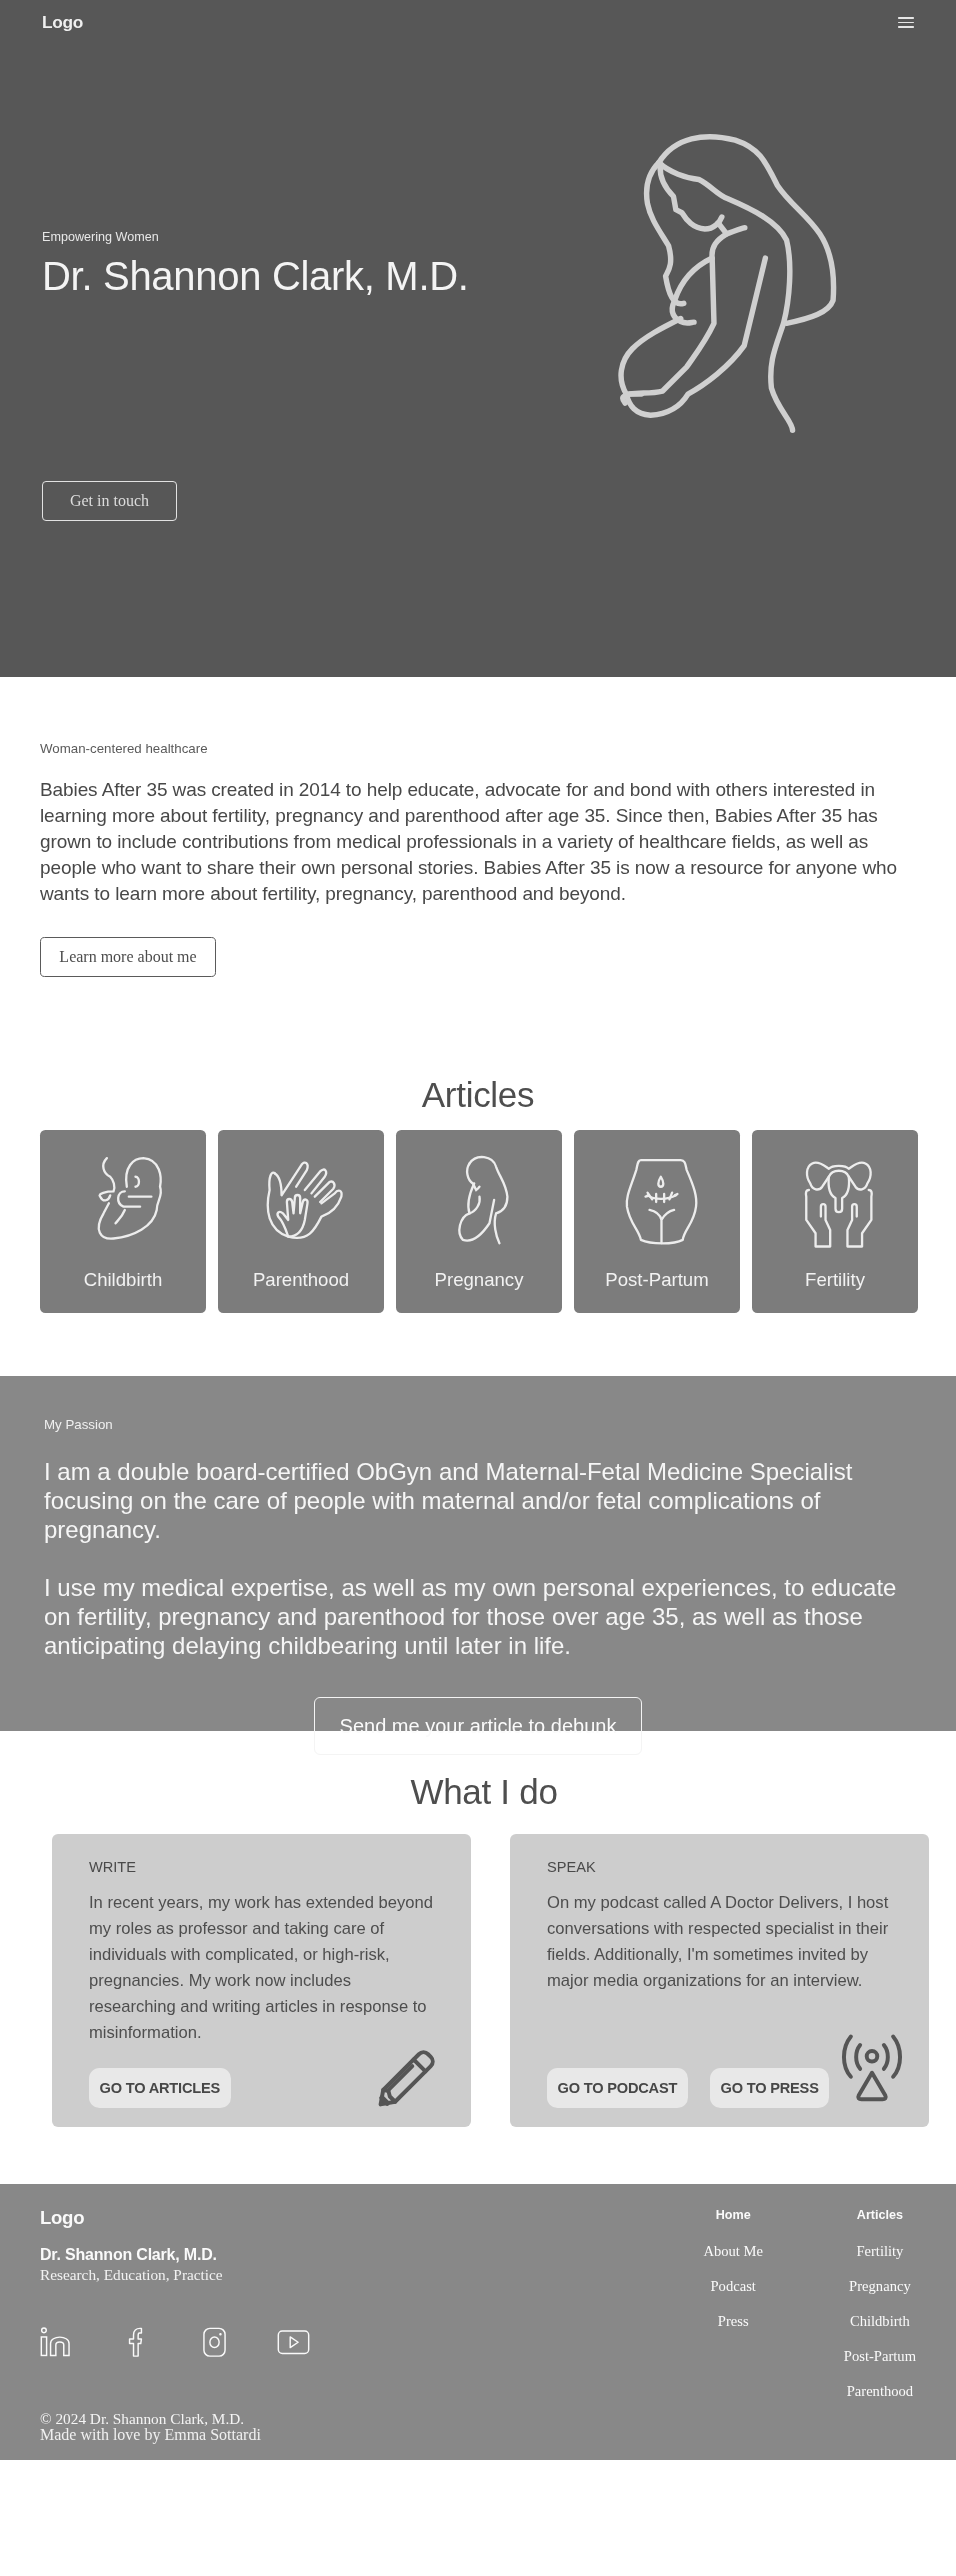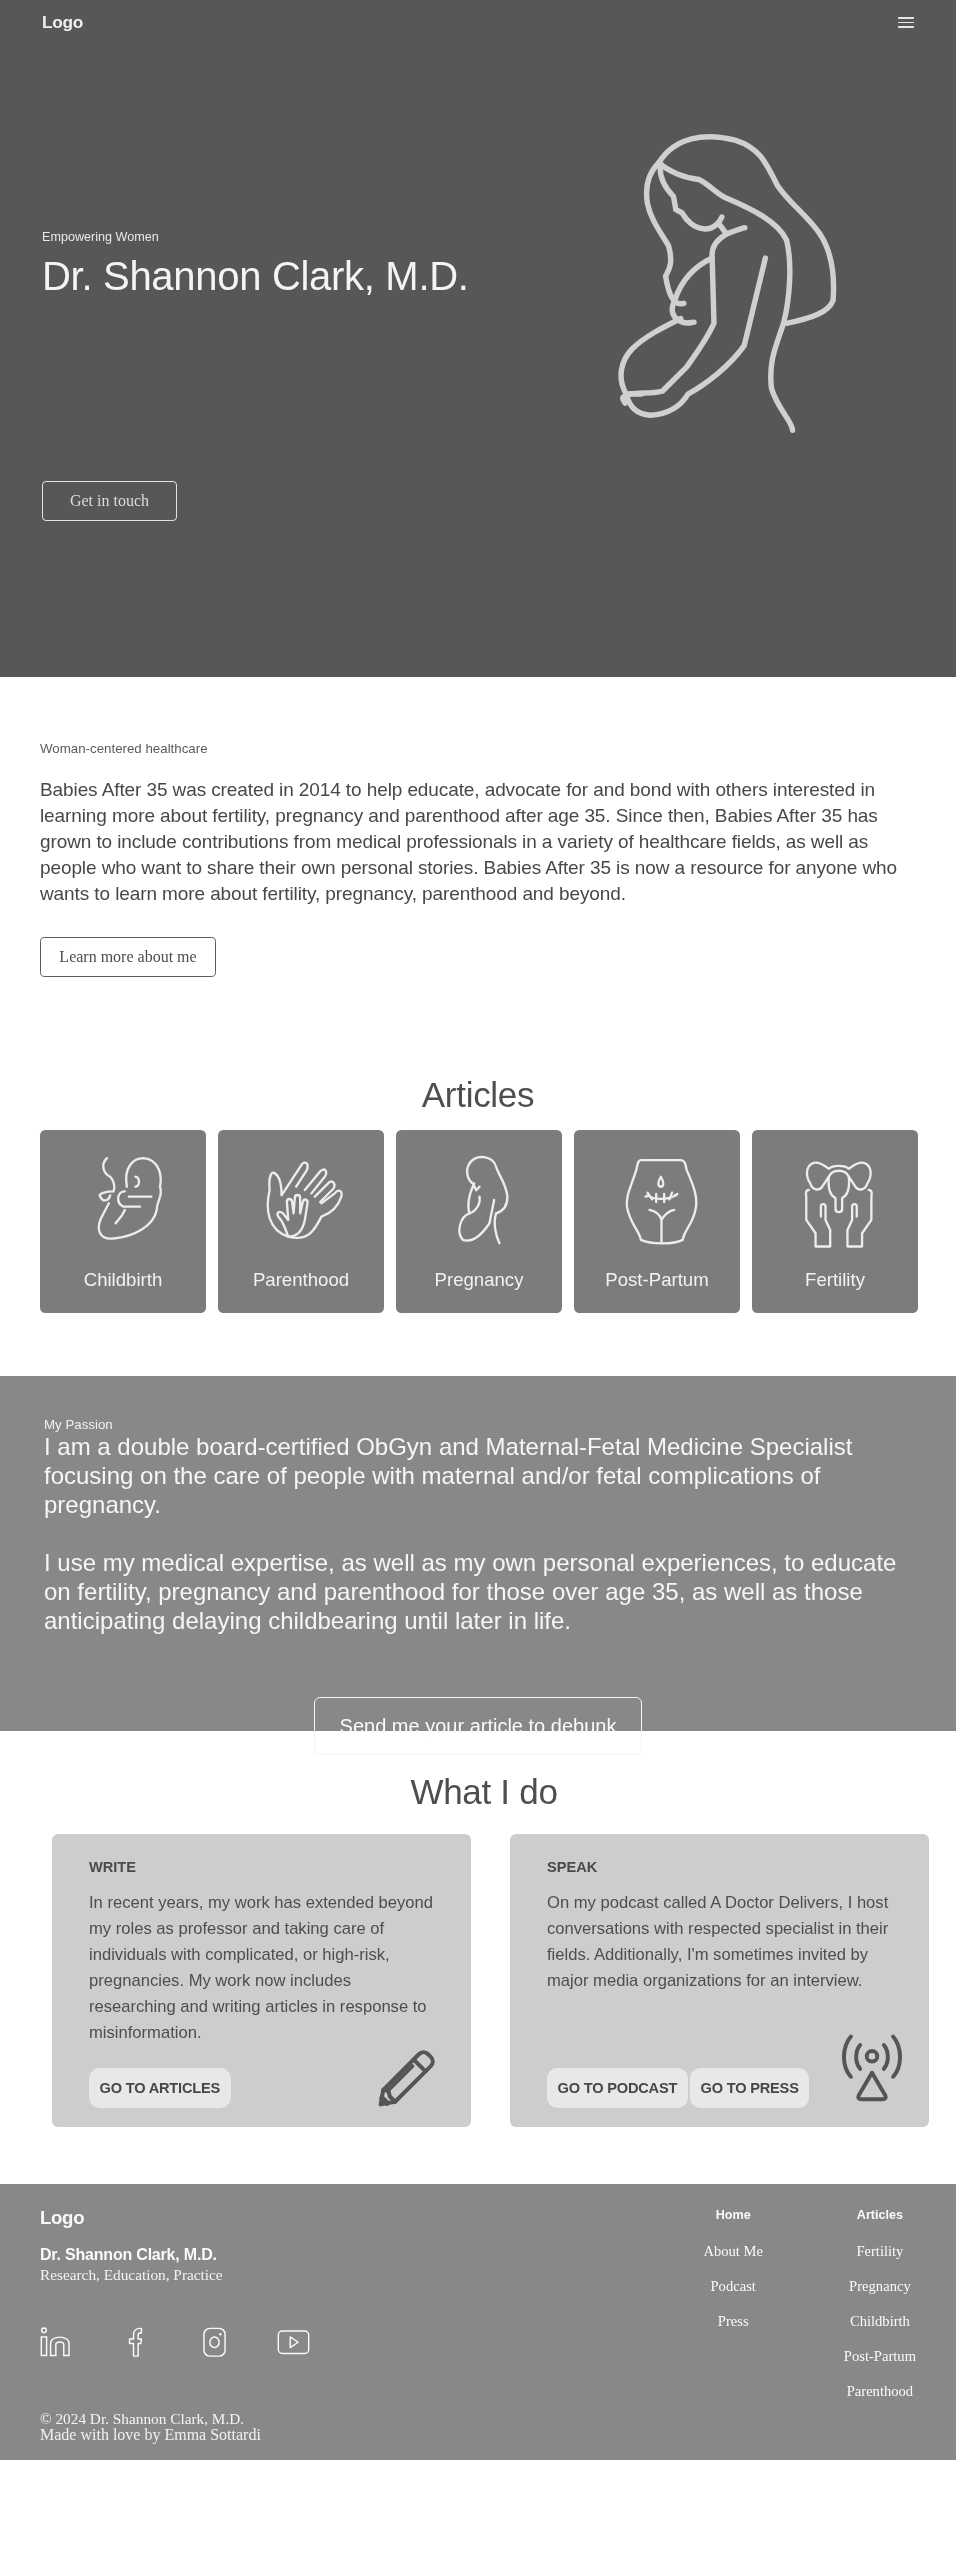--- a/index.html
+++ b/index.html
@@ -30,31 +30,31 @@
   .section-title { text-align: center; font-size: 35px; font-weight: 300; color: #4e4e4e; letter-spacing: -0.3px; }
   .articles .section-title { padding-top: 53px; }
   .cards { position: absolute; left: 40px; top: 108px; display: flex; gap: 12px; }
   .card { width: 166px; height: 183px; background: #7c7c7c; border-radius: 5.3px; position: relative; cursor: pointer; }
   .card svg { position: absolute; left: 37px; top: 20px; width: 93px; height: 100px; }
   .card .label { position: absolute; left: 0; right: 0; top: 139px; text-align: center; font-size: 18.6px; font-weight: 300; color: #f2f2f2; }
 
   
   .passion { position: relative; height: 355px; background: #888888; color: #f6f6f6; padding: 41px 44px 0; }
   .passion .eyebrow { color: #f0f0f0; font-size: 13.3px; }
-  .passion-p { margin-top: 0; width: 876px; font-size: 24px; line-height: 29px; font-weight: 500; }
+  .passion-p { margin-top: 25px; width: 876px; font-size: 24px; line-height: 29px; font-weight: 500; }
   .passion-p + .passion-p { margin-top: 29px; }
   .btn-debunk { position: absolute; left: 314px; top: 321px; width: 328px; height: 58px; border: 1px solid #f4f4f4; border-radius: 6px; background: transparent; color: #fafafa; font-size: 20px; cursor: pointer; }
 
   
   .whatido { position: relative; height: 453px; margin-left: 12px; }
   .whatido .section-title { padding-top: 41px; }
   .do-card { position: absolute; top: 103px; width: 419px; height: 293px; background: #cdcdcd; border-radius: 6px; }
   .do-card.write { left: 40px; }
   .do-card.speak { left: 498px; }
-  .do-card h3 { position: absolute; left: 37px; top: 25px; font-size: 14.6px; font-weight: 700; color: #4a4a4a; }
+  .do-card h3 { position: absolute; left: 37px; top: 25px; font-size: 14.6px; font-weight: 400; color: #4a4a4a; }
   .do-card p { position: absolute; left: 37px; top: 56px; width: 345px; font-size: 16.6px; line-height: 26px; color: #4e4e4e; }
   .pill { position: absolute; top: 234px; height: 40px; border: none; border-radius: 10.6px; background: #e8e8e8; color: #474747; font-size: 14.6px; font-weight: 700; padding: 0 10.6px; cursor: pointer; letter-spacing: -0.2px; }
   .do-icon { position: absolute; }
 
   
   .footer { position: relative; height: 276px; background: #888888; color: #fafafa; }
   .f-logo { position: absolute; left: 40px; top: 22.6px; font-size: 18.6px; font-weight: 700; letter-spacing: -0.3px; }
   .f-name { position: absolute; left: 40px; top: 62px; font-size: 16px; font-weight: 700; letter-spacing: -0.2px; }
   .f-tag { position: absolute; left: 40px; top: 82px; font-family: "Liberation Serif", serif; font-size: 15.3px; color: #f2f2f2; }
   .socials { position: absolute; left: 40px; top: 143px; display: flex; gap: 46px; align-items: center; }
@@ -194,21 +194,21 @@
       <path d="M22 68 L58 32"></path>
       <path d="M14 68 L22 70 L24 78 L32 86"></path>
       <path d="M12 80 L20 88" stroke-width="8"></path>
     </svg>
   </div>
 
   <div class="do-card speak">
     <h3>SPEAK</h3>
     <p>On my podcast called A Doctor Delivers, I host conversations with respected specialist in their fields. Additionally, I'm sometimes invited by major media organizations for an interview.</p>
     <button class="pill" style="left:37px;">GO TO PODCAST</button>
-    <button class="pill" style="left:180px;">GO TO PRESS</button>
+    <button class="pill" style="left:200px;">GO TO PRESS</button>
     <svg class="do-icon" style="left:329px; top:199px; width:66px; height:73px;" viewBox="0 0 100 110" fill="none" stroke="#555" stroke-width="6" stroke-linecap="round" stroke-linejoin="round">
       <circle cx="50" cy="35" r="8"></circle>
       <path d="M32 18 C24 28 24 44 32 54"></path>
       <path d="M68 18 C76 28 76 44 68 54"></path>
       <path d="M18 5 C4 22 4 50 18 66"></path>
       <path d="M82 5 C96 22 96 50 82 66"></path>
       <path d="M50 60 L30 94 C28 98 30 100 34 100 L66 100 C70 100 72 98 70 94 Z"></path>
     </svg>
   </div>
 </section>

